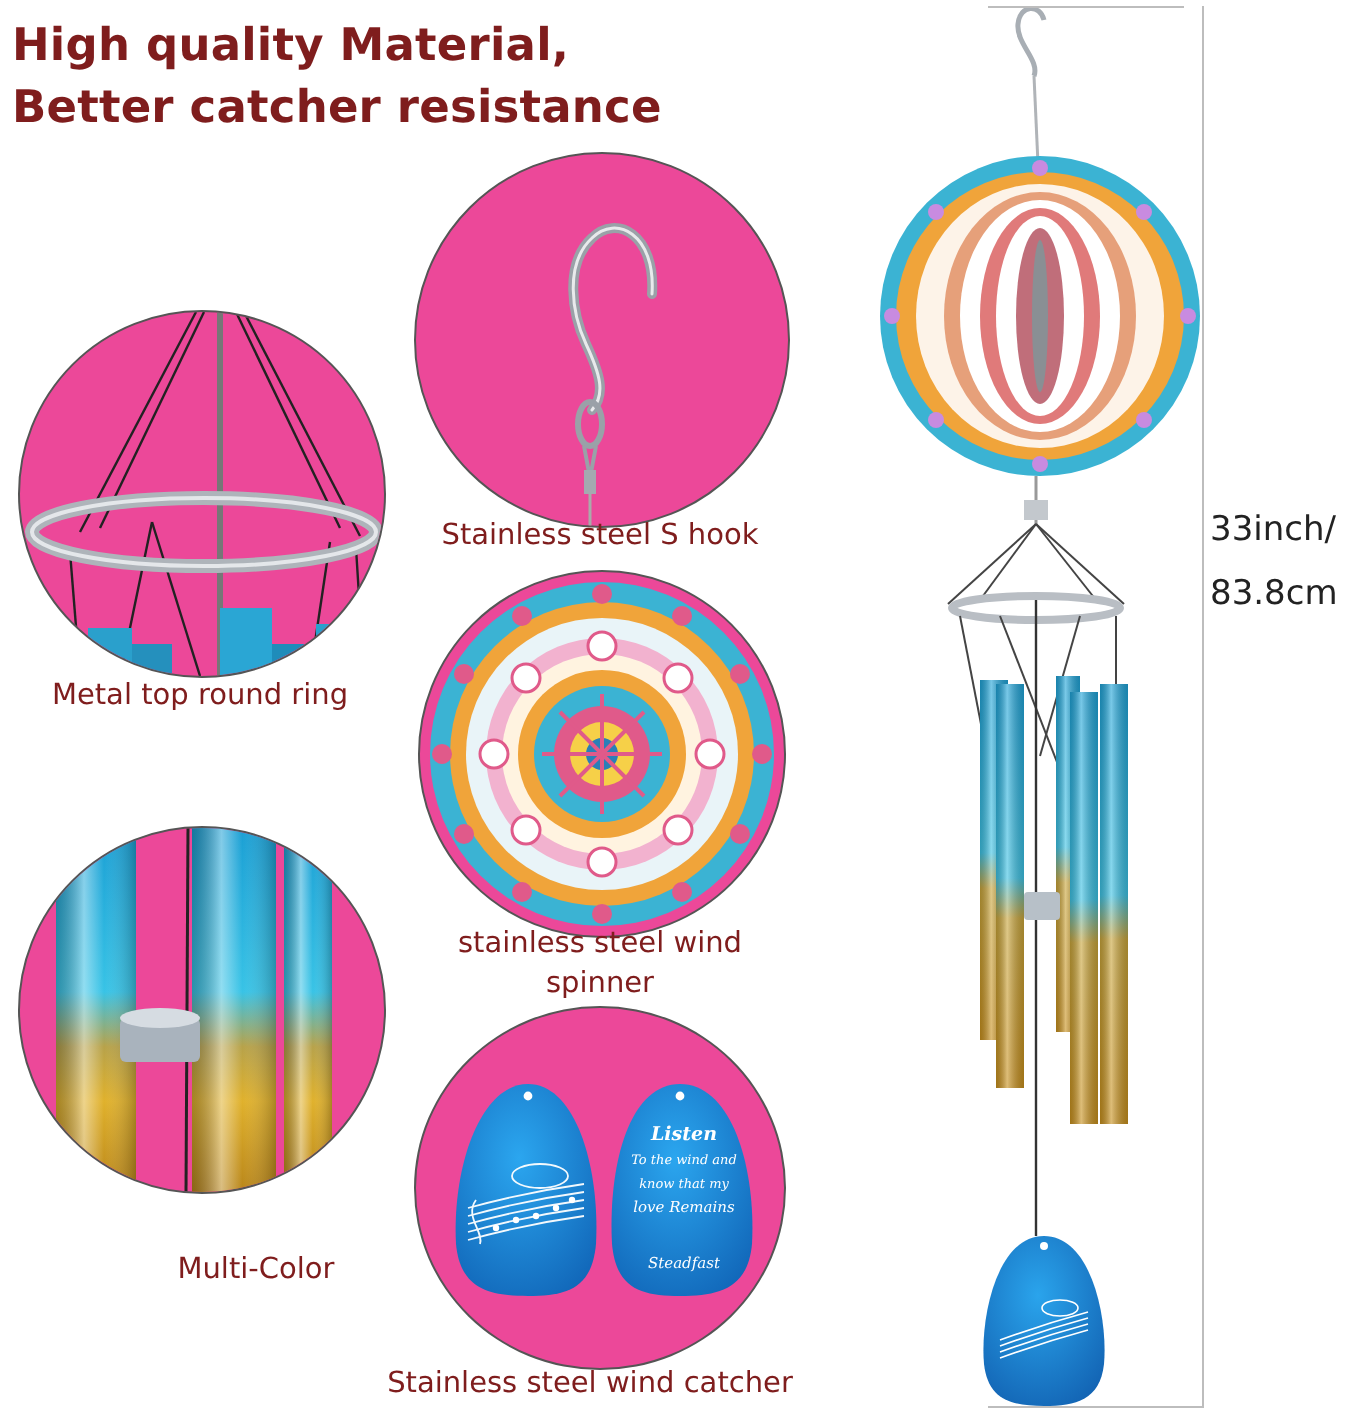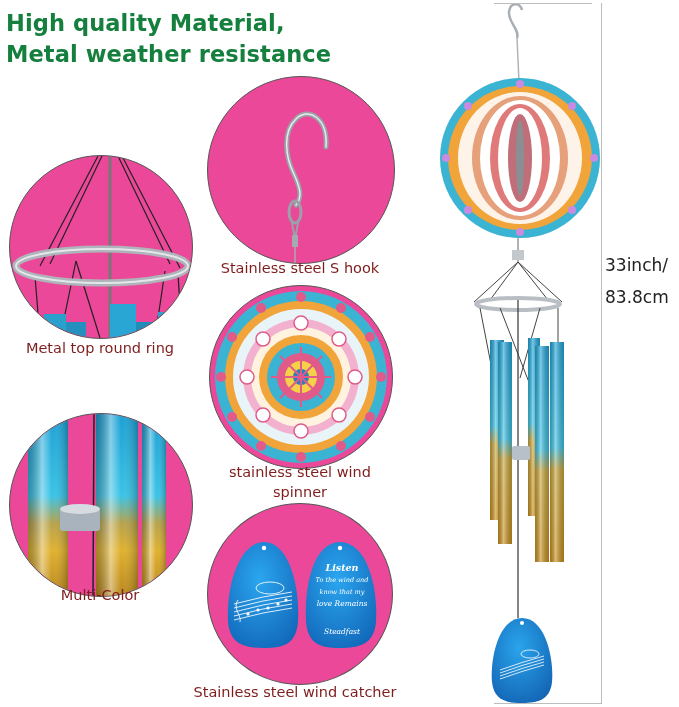--- a/index.html
+++ b/index.html
@@ -1,30 +1,30 @@
 <!DOCTYPE html>
 <html><head>
 <meta charset="utf-8">
 <style>
   html, body { margin:0; padding:0; background:#ffffff; }
   body { width:679px; height:707px; position:relative; overflow:hidden; font-family:"DejaVu Sans", sans-serif; color:#111; }
   .abs { position:absolute; }
-  .headline { left:6px; top:8px; font-family:"DejaVu Sans", sans-serif; font-weight:bold; font-size:22.5px; line-height:31px; color:#15803d; letter-spacing:0.1px; }
+  .headline { left:6px; top:8px; font-family:"DejaVu Sans", sans-serif; font-weight:bold; font-size:22.5px; line-height:31px; color:#7f1d1d; letter-spacing:0.1px; }
   .circle { position:absolute; border:1px solid #555; border-radius:50%; overflow:hidden; background:#ec4899; }
   .caption { position:absolute; text-align:center; font-size:14.5px; line-height:20px; color:#7f1d1d; white-space:nowrap; }
   .dim-line { position:absolute; background:#bdbdbd; }
   .dim-text { font-size:17px; line-height:32px; color:#222;margin-top:17px; }
   svg { display:block; }
 </style>
 </head>
 <body>
 
 <div class="abs headline">
   <div>High quality Material,</div>
-  <div>Metal weather resistance</div>
+  <div>Better catcher resistance</div>
 </div>
 
 <div class="circle" style="left:9px; top:155px; width:182px; height:182px;">
   <svg width="182" height="182">
     <line x1="100" y1="0" x2="100" y2="182" stroke="#777" stroke-width="3"></line>
     <line x1="88" y1="0" x2="30" y2="110" stroke="#222" stroke-width="1.2"></line>
     <line x1="92" y1="0" x2="40" y2="108" stroke="#222" stroke-width="1.2"></line>
     <line x1="108" y1="0" x2="160" y2="108" stroke="#222" stroke-width="1.2"></line>
     <line x1="112" y1="0" x2="170" y2="112" stroke="#222" stroke-width="1.2"></line>
     <line x1="66" y1="105" x2="90" y2="182" stroke="#222" stroke-width="1.2"></line>
@@ -127,21 +127,21 @@
     <rect x="18" y="0" width="40" height="182" fill="url(#tubeShine)"></rect>
     <rect x="86" y="0" width="42" height="182" fill="url(#tubeGrad)"></rect>
     <rect x="86" y="0" width="42" height="182" fill="url(#tubeShine)"></rect>
     <rect x="132" y="0" width="24" height="182" fill="url(#tubeGrad)"></rect>
     <rect x="132" y="0" width="24" height="182" fill="url(#tubeShine)"></rect>
     <line x1="84" y1="0" x2="83" y2="182" stroke="#222" stroke-width="1.5"></line>
     <rect x="50" y="95" width="40" height="22" rx="3" fill="#a9b3bd"></rect>
     <ellipse cx="70" cy="95" rx="20" ry="5" fill="#d6dce2"></ellipse>
   </svg>
 </div>
-<div class="caption" style="left:0px; top:585px; width:200px;">
+<div class="caption" style="left:0px; top:625px; width:200px;padding-left:28px;">
   <div>Multi-Color</div>
 </div>
 
 <div class="circle" style="left:207px; top:503px; width:184px; height:180px;">
   <div style="position:relative; width:184px; height:180px;">
     <svg width="184" height="180" style="position:absolute; left:0; top:0;">
       <defs>
         <radialGradient id="plateGrad" cx="0.45" cy="0.35" r="0.75">
           <stop offset="0" stop-color="#2ba6ef"></stop>
           <stop offset="1" stop-color="#1166b8"></stop>

